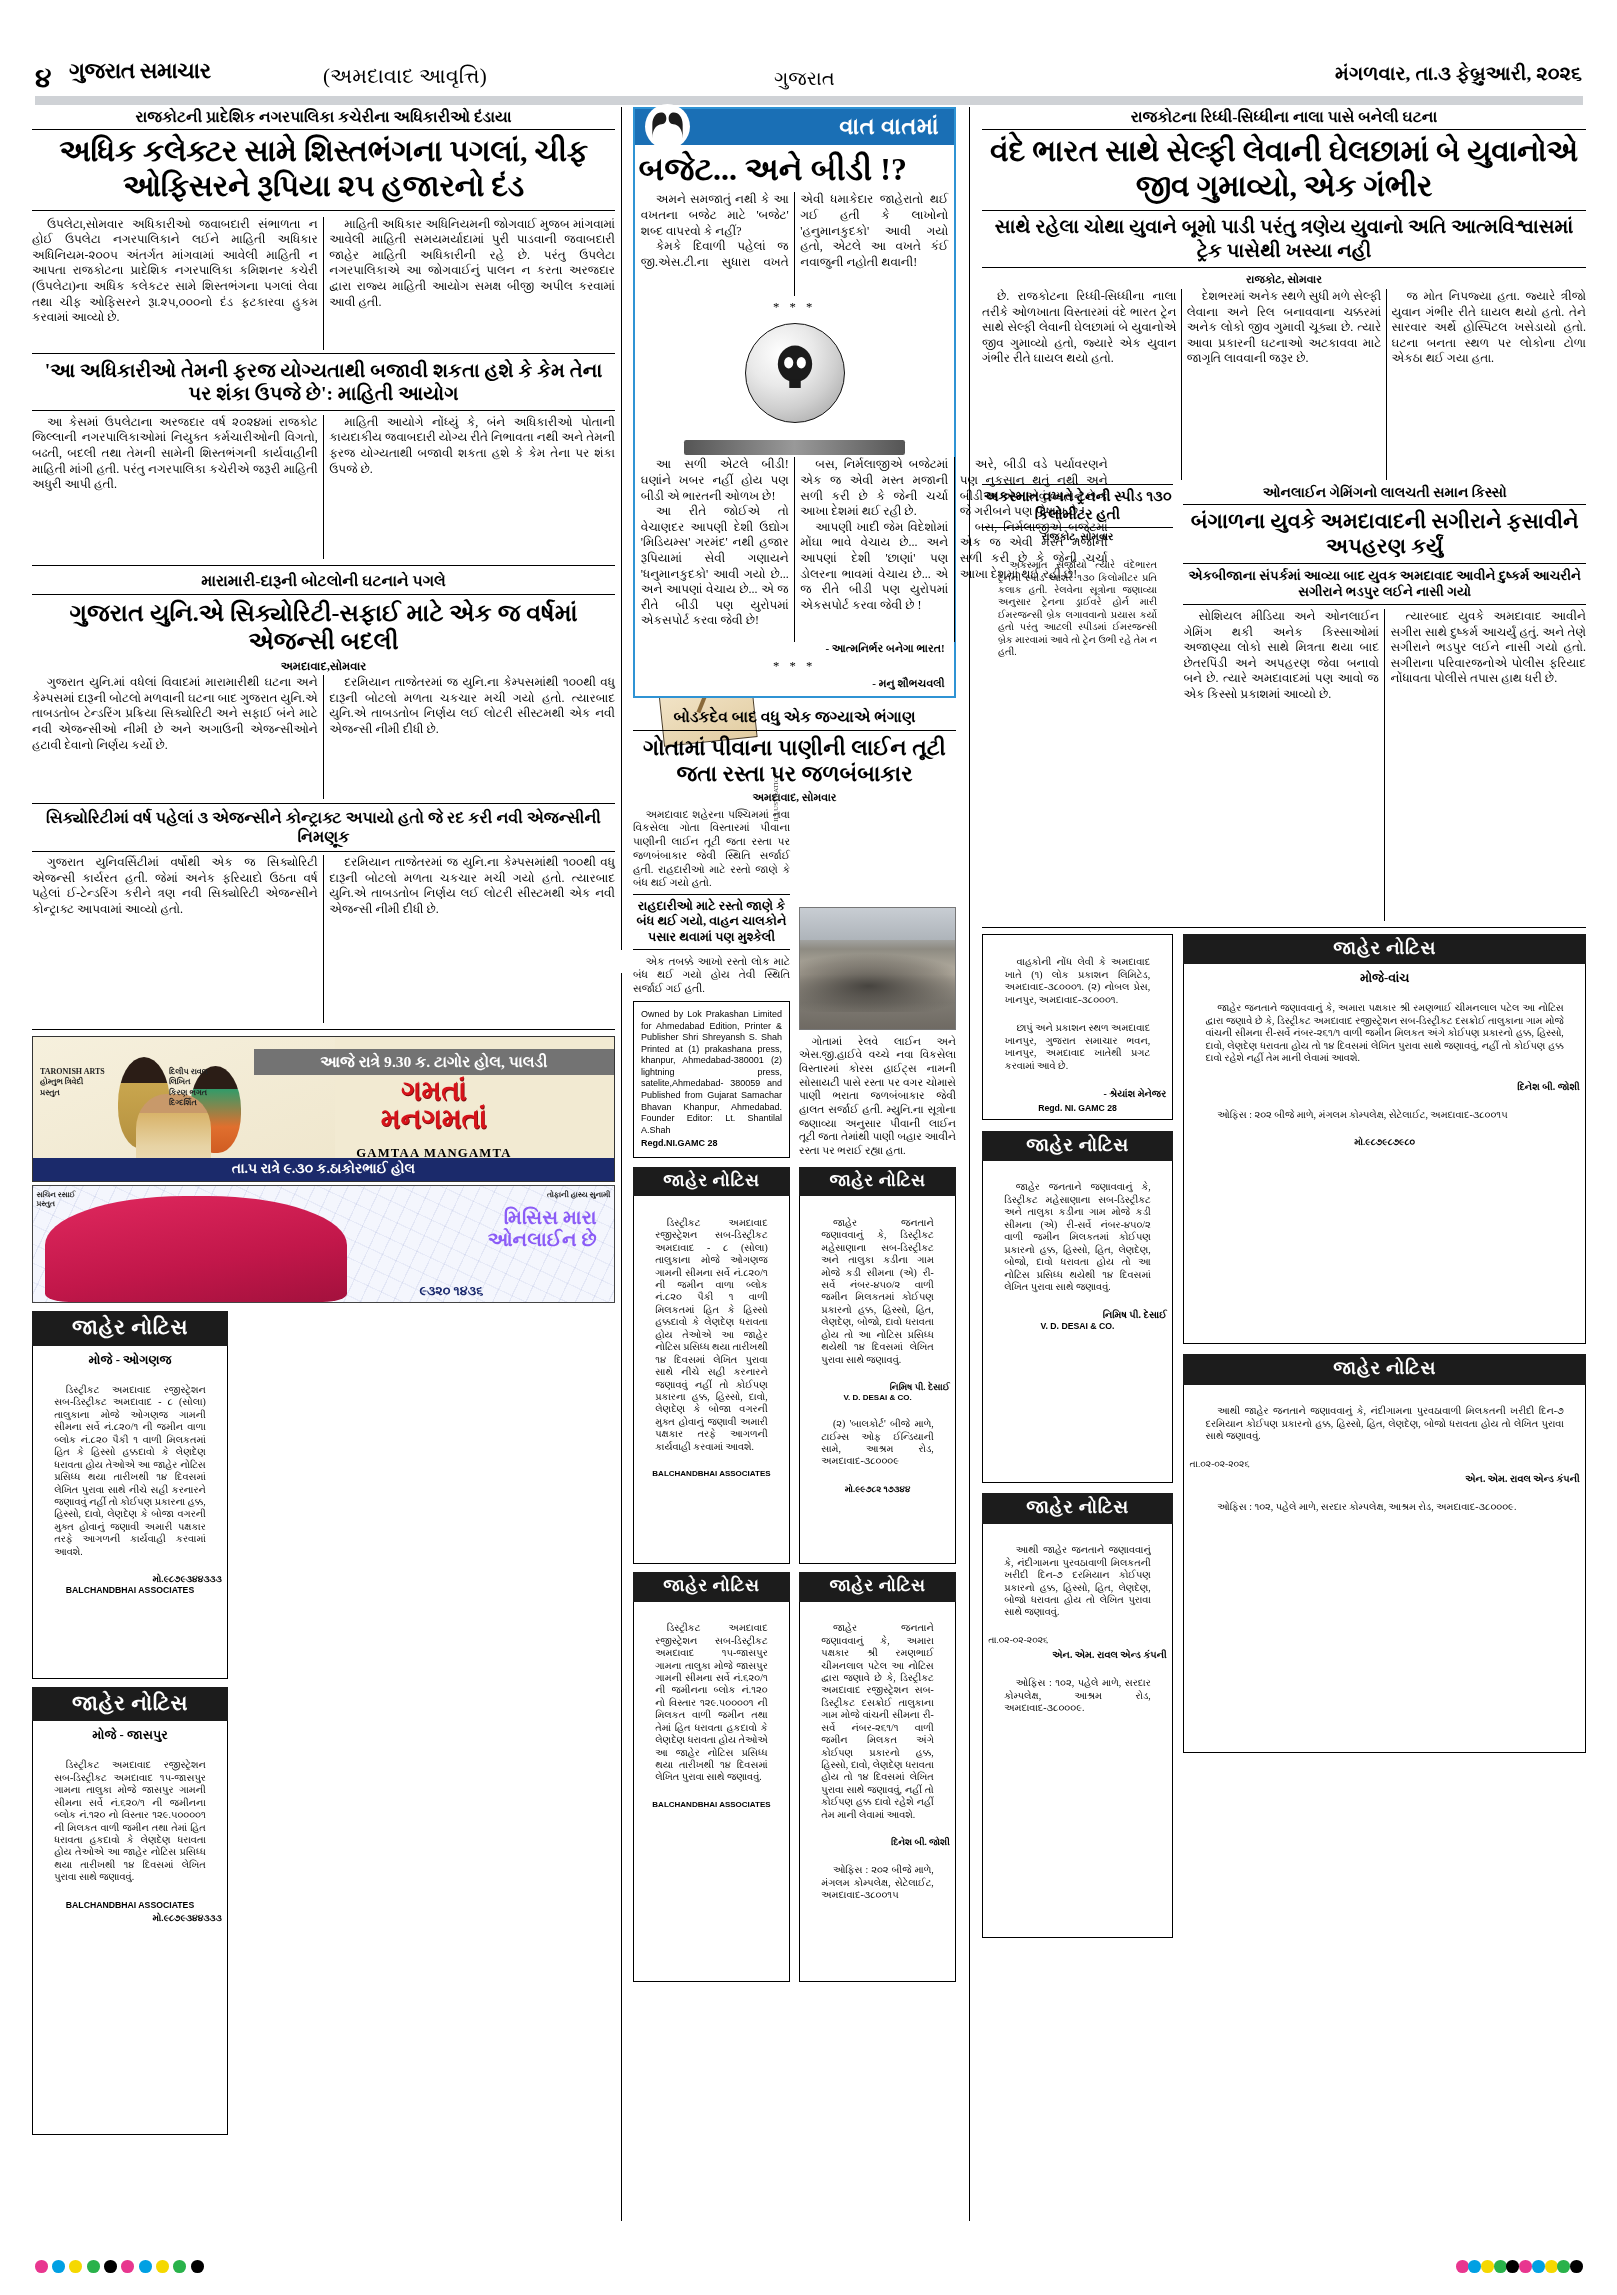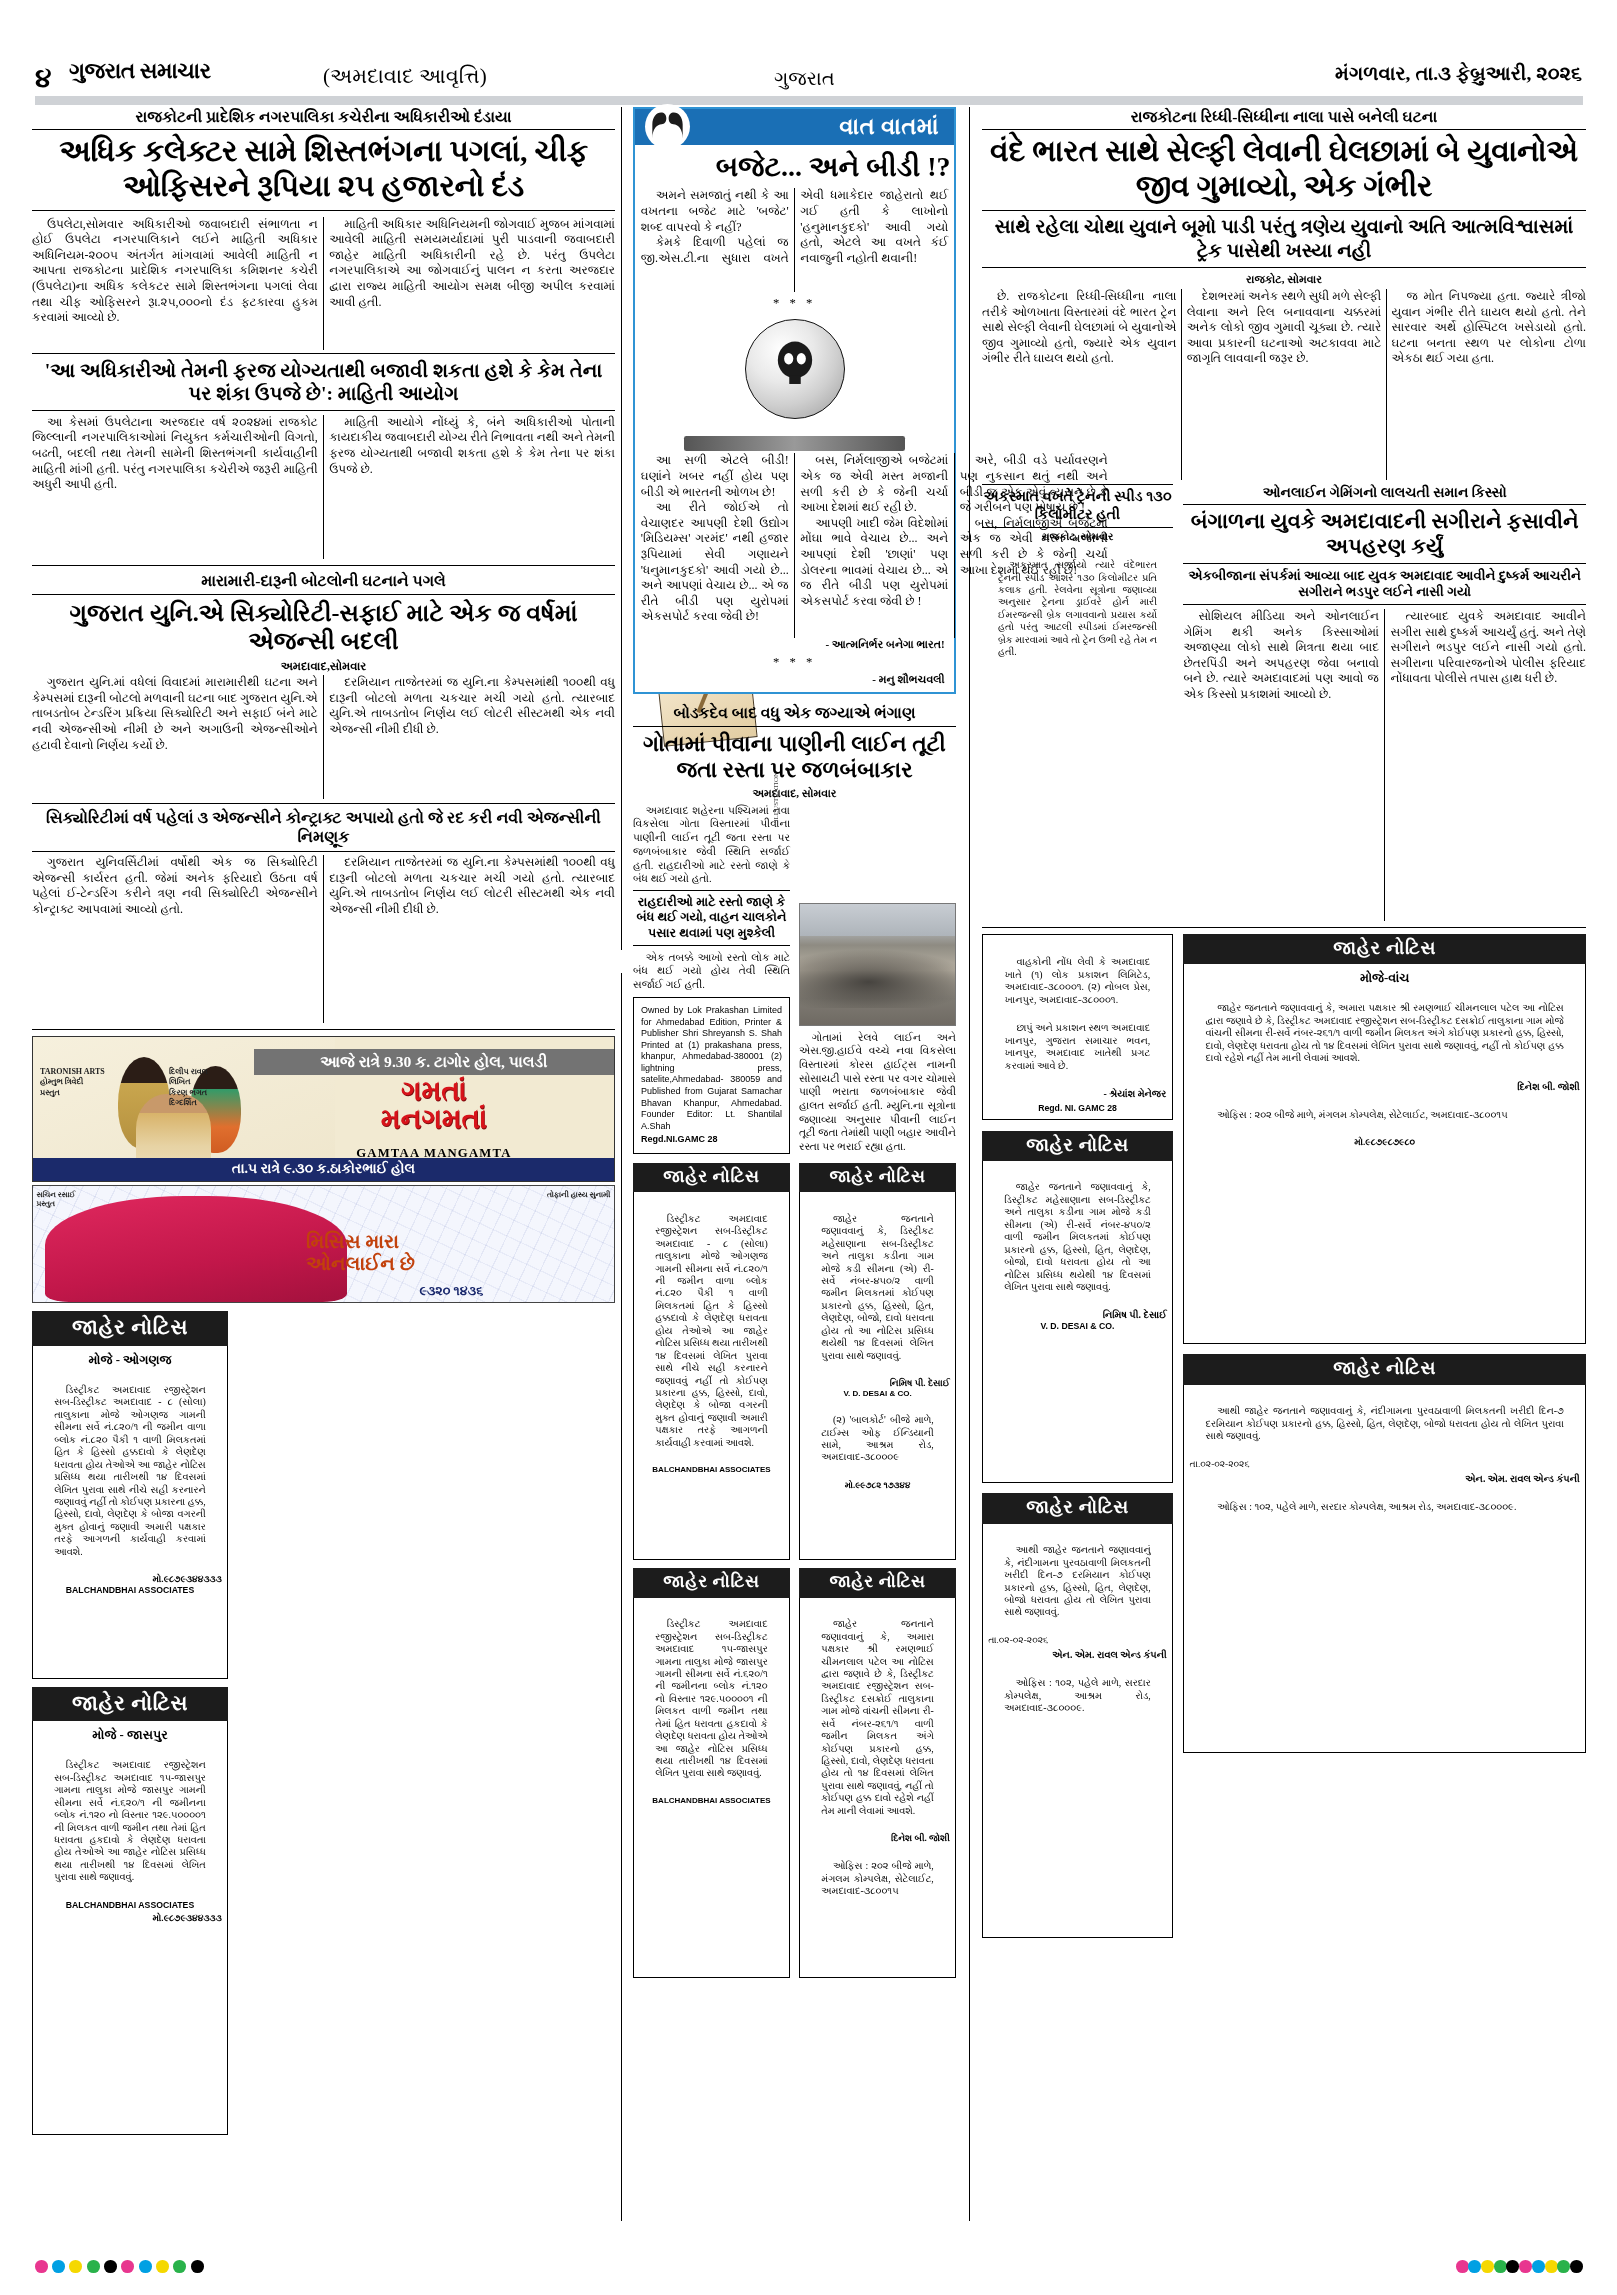--- a/index.html
+++ b/index.html
@@ -43,21 +43,21 @@
 
   .two-col{column-count:2;column-gap:11.6px;column-rule:0.6px solid #000;}
   .three-col{column-count:3;column-gap:10.4px;column-rule:0.6px solid #000;}
   .rule{border-top:1.2px solid #000;margin:5.8px 0;}
 
   
   .vbox{border:2.9px solid #2f93d4;padding:0;background:#fff;}
   .vbox-bar{background:#1a6fb5;height:36px;position:relative;display:flex;align-items:center;justify-content:flex-end;padding-right:15px;}
   .vbox-bar .ttl{color:#fff;font-size:23px;font-weight:bold;letter-spacing:0.3px;}
   .heads-badge{position:absolute;left:10.4px;top:-4.6px;width:45px;height:45px;border-radius:50%;background:#fff;display:flex;align-items:center;justify-content:center;}
-  .vbox-hl{font-size:28px;font-weight:bold;text-align:right;padding:5.8px 3.5px 2.3px;}
+  .vbox-hl{font-size:32px;font-weight:bold;text-align:left;padding:5.8px 3.5px 2.3px;}
   .vbox-body{padding:2.3px 5.8px 5.8px;}
   .stars{text-align:center;font-size:12.7px;letter-spacing:3.5px;margin:3.5px 0;}
   .sig{text-align:right;font-size:11px;font-weight:bold;padding-right:3.5px;}
 
   
   .notice-hd{background:#1c1c1c;color:#fff;text-align:center;font-size:21px;font-weight:bold;padding:4px 0 5.2px;letter-spacing:0.6px;}
   .notice-sub{text-align:center;font-size:12.7px;font-weight:bold;margin:2.9px 0 2.3px;}
   .notice-box{border:1.2px solid #000;padding:4.6px 5.2px;}
 
   
@@ -78,22 +78,22 @@
   
   .ad2{border:1.2px solid #444;background:#ffffff;position:relative;overflow:hidden;}
   .ad2-bgdoodle{position:absolute;inset:0;
      background:
       repeating-linear-gradient(115deg, rgba(60,80,170,.09) 0 1.2px, transparent 1.2px 15px),
       repeating-linear-gradient(25deg, rgba(60,80,170,.07) 0 1.2px, transparent 1.2px 17.3px),
       #f4f6fd;}
   .ad2-person{position:absolute;left:2%;bottom:0;width:52%;height:92%;
      background:linear-gradient(170deg,#e0285e 0%,#c2174a 60%,#a3113d 100%);
      border-radius:46% 46% 8% 8%;}
-  .ad2-title{position:absolute;right:3%;top:18%;width:50%;text-align:left;color:#c2410c;
-     font-size:19.6px;font-weight:bold;line-height:1.1;margin-top:24px;}
+  .ad2-title{position:absolute;right:3%;top:18%;width:50%;text-align:right;color:#8b5cf6;
+     font-size:19.6px;font-weight:bold;line-height:1.1;}
   .ad2-left{position:absolute;left:3.5px;top:3.5px;font-size:7.5px;font-weight:bold;color:#222;line-height:1.25;}
   .ad2-right{position:absolute;right:3.5px;top:3.5px;font-size:7.5px;font-weight:bold;color:#222;text-align:right;line-height:1.25;}
   .ad2-phone{position:absolute;right:3%;bottom:3.5px;width:50%;text-align:center;font-size:12.7px;font-weight:bold;color:#17266b;}
 
   
   .photo{position:relative;overflow:hidden;border:0.6px solid #777;}
   .photo-road{background:linear-gradient(180deg,#9aa3ad 0%,#b7bcc0 18%,#8e8b82 34%,#b9b2a4 55%,#7e7a72 78%,#6f6a63 100%);}
   .photo-road:after{content:"";position:absolute;left:-10%;top:38%;width:120%;height:48%;
     background:radial-gradient(ellipse at 45% 55%, rgba(40,38,36,.75) 0%, rgba(90,86,80,.35) 55%, transparent 72%);}
   .photo-sky{position:absolute;left:0;top:0;width:100%;height:26%;background:linear-gradient(180deg,#c8cdd3,#aeb4ba);}

